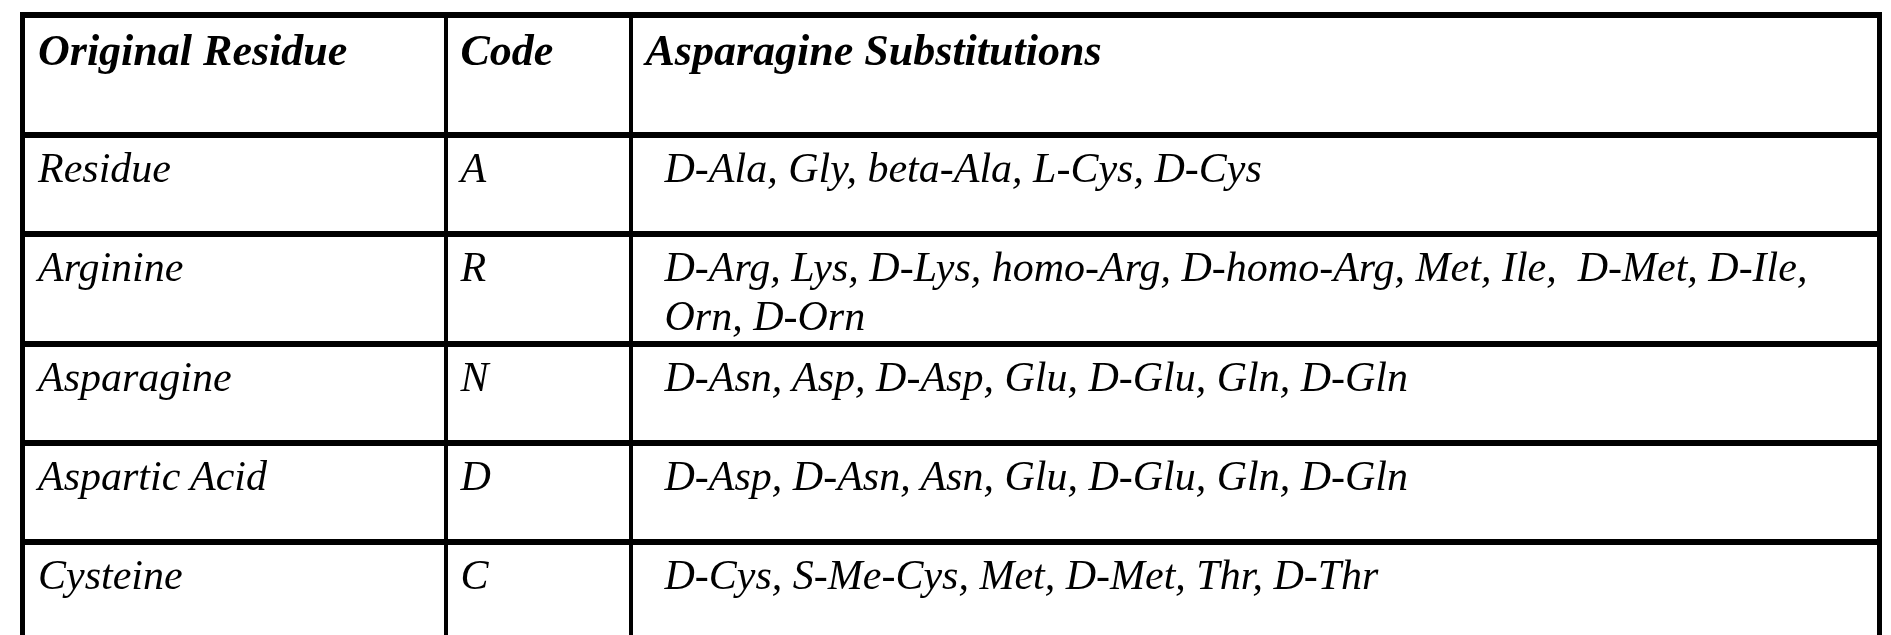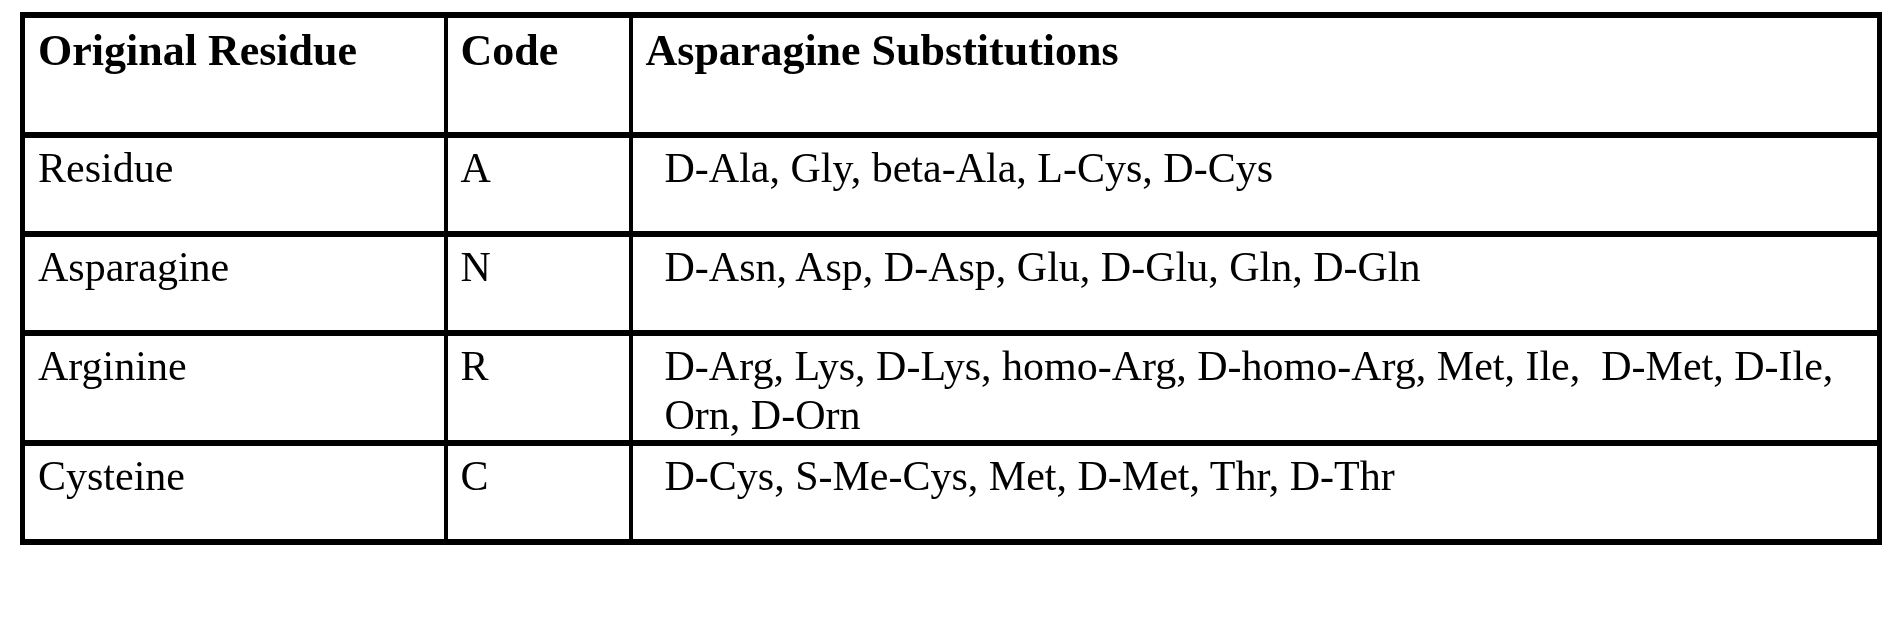--- a/index.html
+++ b/index.html
@@ -36,20 +36,21 @@
     border: 4px solid #000000;
     border-top-width: 6px;
     border-bottom-width: 6px;
     vertical-align: top;
     text-align: left;
     padding: 6px 10px 0 13px;
     font-size: 42px;
     line-height: 49px;
     letter-spacing: 0px;
     overflow: hidden;
+    font-style: italic;
   }
   table.sub-table { border: 5px solid #000000; }
 
   table.sub-table thead th {
     height: 106px;            
     font-weight: bold;
     font-size: 44px;
     padding-top: 8px;
   }
   table.sub-table tbody tr { height: 99px; }
@@ -72,29 +73,34 @@
         <th>Asparagine Substitutions</th>
       </tr>
     </thead>
     <tbody>
       <tr>
         <td class="residue">Residue</td>
         <td class="code">A</td>
         <td class="subs">D-Ala, Gly, beta-Ala, L-Cys, D-Cys</td>
       </tr>
       <tr>
+        <td class="residue">Arginine</td>
+        <td class="code">R</td>
+        <td class="subs">D-Arg, Lys, D-Lys, homo-Arg, D-homo-Arg, Met, Ile,  D-Met, D-Ile,
+Orn, D-Orn</td>
+      </tr>
+      <tr>
         <td class="residue">Asparagine</td>
         <td class="code">N</td>
         <td class="subs">D-Asn, Asp, D-Asp, Glu, D-Glu, Gln, D-Gln</td>
       </tr>
       <tr>
-        <td class="residue">Arginine</td>
-        <td class="code">R</td>
-        <td class="subs">D-Arg, Lys, D-Lys, homo-Arg, D-homo-Arg, Met, Ile,  D-Met, D-Ile,
-Orn, D-Orn</td>
+        <td class="residue">Aspartic Acid</td>
+        <td class="code">D</td>
+        <td class="subs">D-Asp, D-Asn, Asn, Glu, D-Glu, Gln, D-Gln</td>
       </tr>
       <tr>
         <td class="residue">Cysteine</td>
         <td class="code">C</td>
         <td class="subs">D-Cys, S-Me-Cys, Met, D-Met, Thr, D-Thr</td>
       </tr>
     </tbody>
   </table>
 </div>
 

